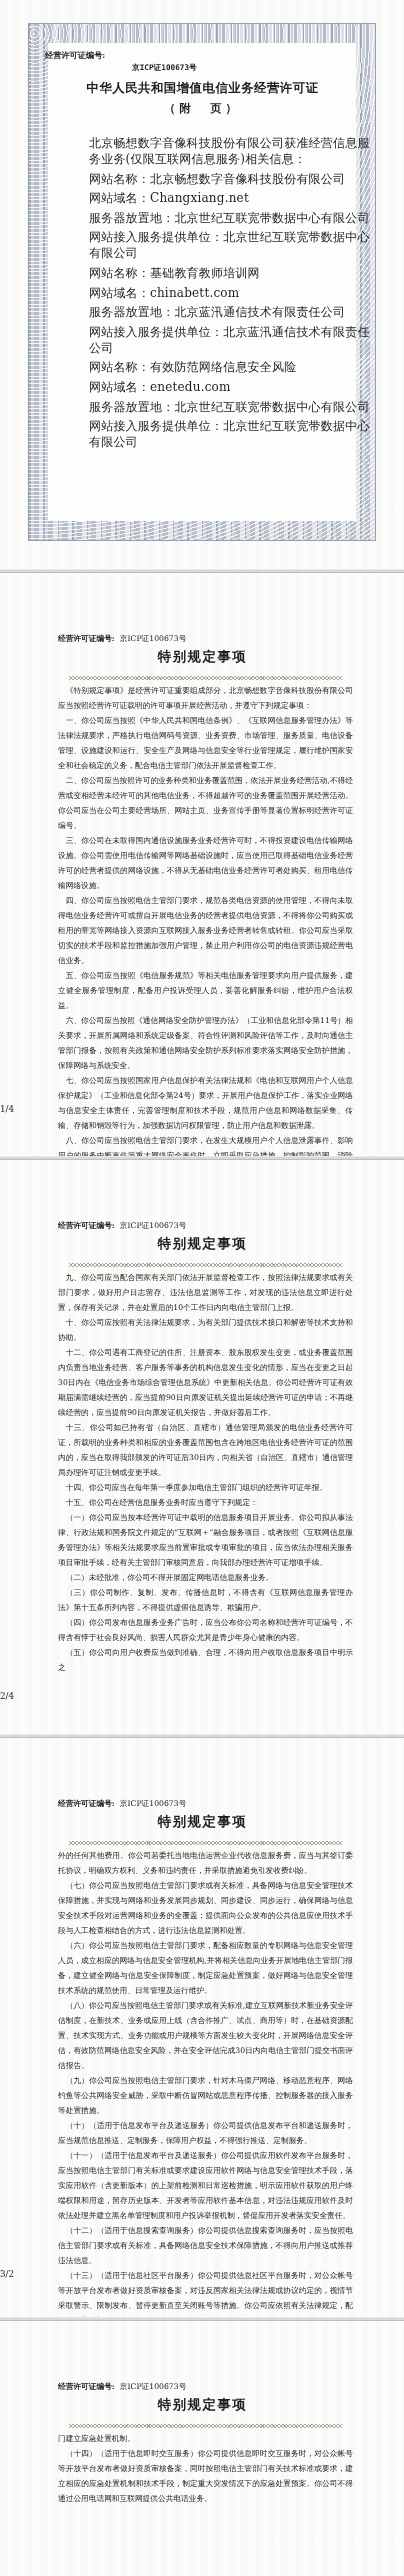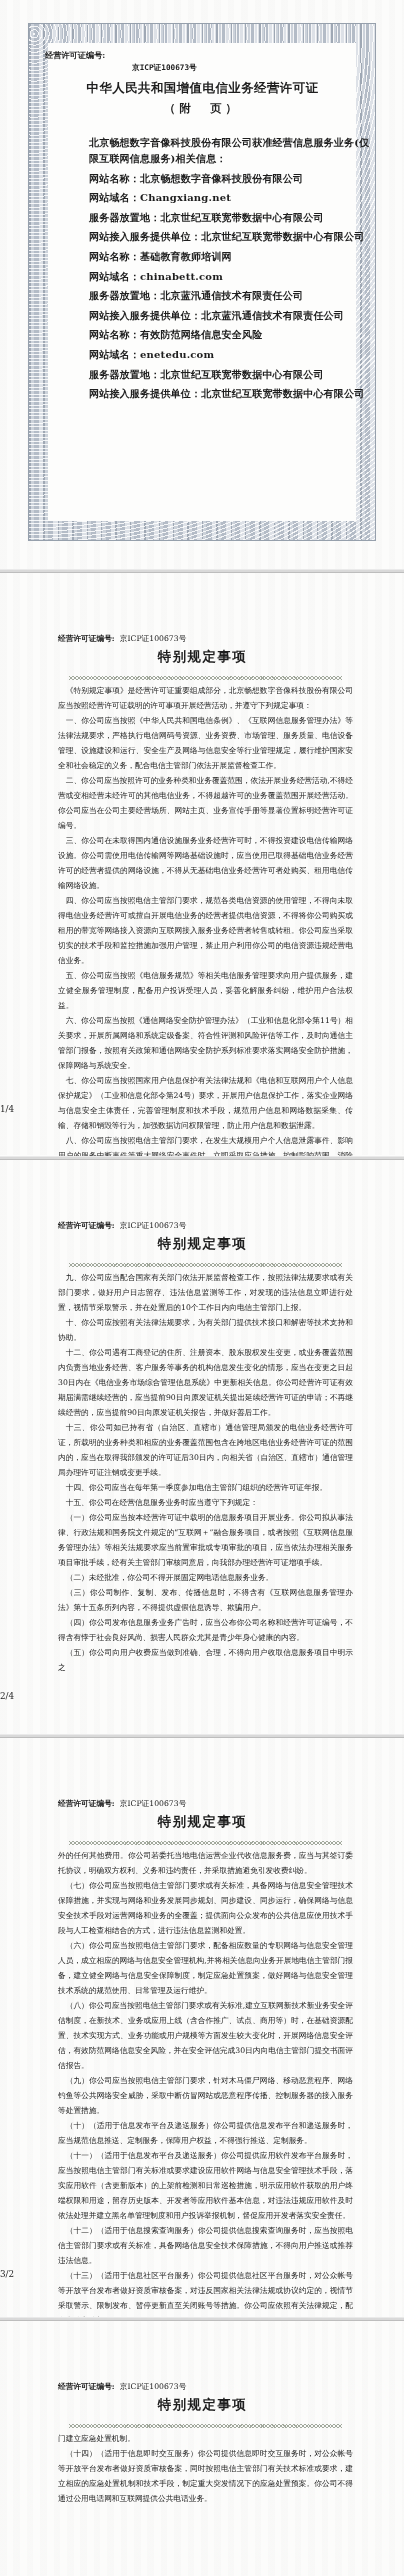--- a/index.html
+++ b/index.html
@@ -26,21 +26,21 @@
     background:
       repeating-radial-gradient(circle at 5.2px 9.8px, rgba(255,255,255,0.85) 0 1px, rgba(255,255,255,0) 1px 3.6px),
       repeating-linear-gradient(90deg,#9fa8b4 0 1.5px,#ccd2da 1.5px 4.6px,#b4bcc7 4.6px 9.8px,#dde1e7 9.8px 14.4px);
     border:0.5px solid #96a0ac;box-sizing:border-box;
   }
   .frame-inner{position:absolute;inset:19px;background:#fdfdfc;}
   .cert-license-label{position:absolute;top:50px;left:45px;font-size:8.2px;font-weight:700;}
   .cert-license-num{position:absolute;top:63px;left:132px;font-size:7.7px;font-weight:600;font-family:"DejaVu Sans Mono","Liberation Mono",monospace;}
   .cert-title{position:absolute;top:80px;left:0;width:100%;text-align:center;font-size:12.4px;font-weight:700;letter-spacing:0.5px;margin:0;}
   .cert-subtitle{position:absolute;top:101px;left:0;width:100%;text-align:center;font-size:11.3px;font-weight:700;letter-spacing:4.1px;}
-  .cert-body{position:absolute;top:135px;left:49px;width:281px;font-size:10px;font-weight:700;line-height:16px;letter-spacing:0.2px;padding-left:40px;}
+  .cert-body{position:absolute;top:135px;left:49px;width:281px;font-size:12px;font-weight:400;line-height:16px;letter-spacing:0.2px;padding-left:40px;}
   .cert-body p{margin:0 0 3.6px 0;}
   
   .prov-header{position:absolute;top:61px;left:58px;font-size:7.7px;font-weight:700;}
   .prov-header .num{font-weight:400;margin-left:5.2px;font-family:"DejaVu Serif",serif;}
   .prov-title{position:absolute;top:75px;left:0;width:100%;text-align:center;font-size:13.4px;font-weight:700;letter-spacing:1.5px;margin:0;}
   .zigzag{
     position:absolute;top:103px;left:69px;width:273px;height:3.6px;
     background-image:
       repeating-linear-gradient(45deg,#99a193 0 0.8px,rgba(0,0,0,0) 0.8px 2.6px),
       repeating-linear-gradient(-45deg,#99a193 0 0.8px,rgba(0,0,0,0) 0.8px 2.6px);
@@ -109,21 +109,21 @@
 
   <div class="sep" style="top:1156px"></div>
 
   <section class="page" style="top:1160px;height:574px">
     <div class="prov-header">
       <span class="lbl">经营许可证编号:</span><span class="num">京ICP证100673号</span>
     </div>
     <h2 class="prov-title">特别规定事项</h2>
     <div class="zigzag"></div>
     <div class="prov-body">
-      <p>九、你公司应当配合国家有关部门依法开展监督检查工作，按照法律法规要求或有关部门要求，做好用户日志留存、违法信息监测等工作，对发现的违法信息立即进行处置，视情节采取警示，并在处置后的10个工作日内向电信主管部门上报。</p>
+      <p>九、你公司应当配合国家有关部门依法开展监督检查工作，按照法律法规要求或有关部门要求，做好用户日志留存、违法信息监测等工作，对发现的违法信息立即进行处置，保存有关记录，并在处置后的10个工作日内向电信主管部门上报。</p>
       <p>十、你公司应按照有关法律法规要求，为有关部门提供技术接口和解密等技术支持和协助。</p>
       <p>十二、你公司遇有工商登记的住所、注册资本、股东股权发生变更，或业务覆盖范围内负责当地业务经营、客户服务等事务的机构信息发生变化的情形，应当在变更之日起30日内在《电信业务市场综合管理信息系统》中更新相关信息。你公司经营许可证有效期届满需继续经营的，应当提前90日向原发证机关提出延续经营许可证的申请；不再继续经营的，应当提前90日向原发证机关报告，并做好善后工作。</p>
       <p>十三、你公司如已持有省（自治区、直辖市）通信管理局颁发的电信业务经营许可证，所载明的业务种类和相应的业务覆盖范围包含在跨地区电信业务经营许可证的范围内的，应当在取得我部颁发的许可证后30日内，向相关省（自治区、直辖市）通信管理局办理许可证注销或变更手续。</p>
       <p>十四、你公司应当在每年第一季度参加电信主管部门组织的经营许可证年报。</p>
       <p>十五、你公司在经营信息服务业务时应当遵守下列规定：</p>
       <p>（一）你公司应当按本经营许可证中载明的信息服务项目开展业务。你公司拟从事法律、行政法规和国务院文件规定的“互联网＋”融合服务项目，或者按照《互联网信息服务管理办法》等相关法规要求应当前置审批或专项审批的项目，应当依法办理相关服务项目审批手续，经有关主管部门审核同意后，向我部办理经营许可证增项手续。</p>
       <p>（二）未经批准，你公司不得开展固定网电话信息服务业务。</p>
       <p>（三）你公司制作、复制、发布、传播信息时，不得含有《互联网信息服务管理办法》第十五条所列内容，不得提供虚假信息诱导、欺骗用户。</p>
       <p>（四）你公司发布信息服务业务广告时，应当公布你公司名称和经营许可证编号，不得含有悖于社会良好风尚、损害人民群众尤其是青少年身心健康的内容。</p>
       <p>（五）你公司向用户收费应当做到准确、合理，不得向用户收取信息服务项目中明示之</p>

